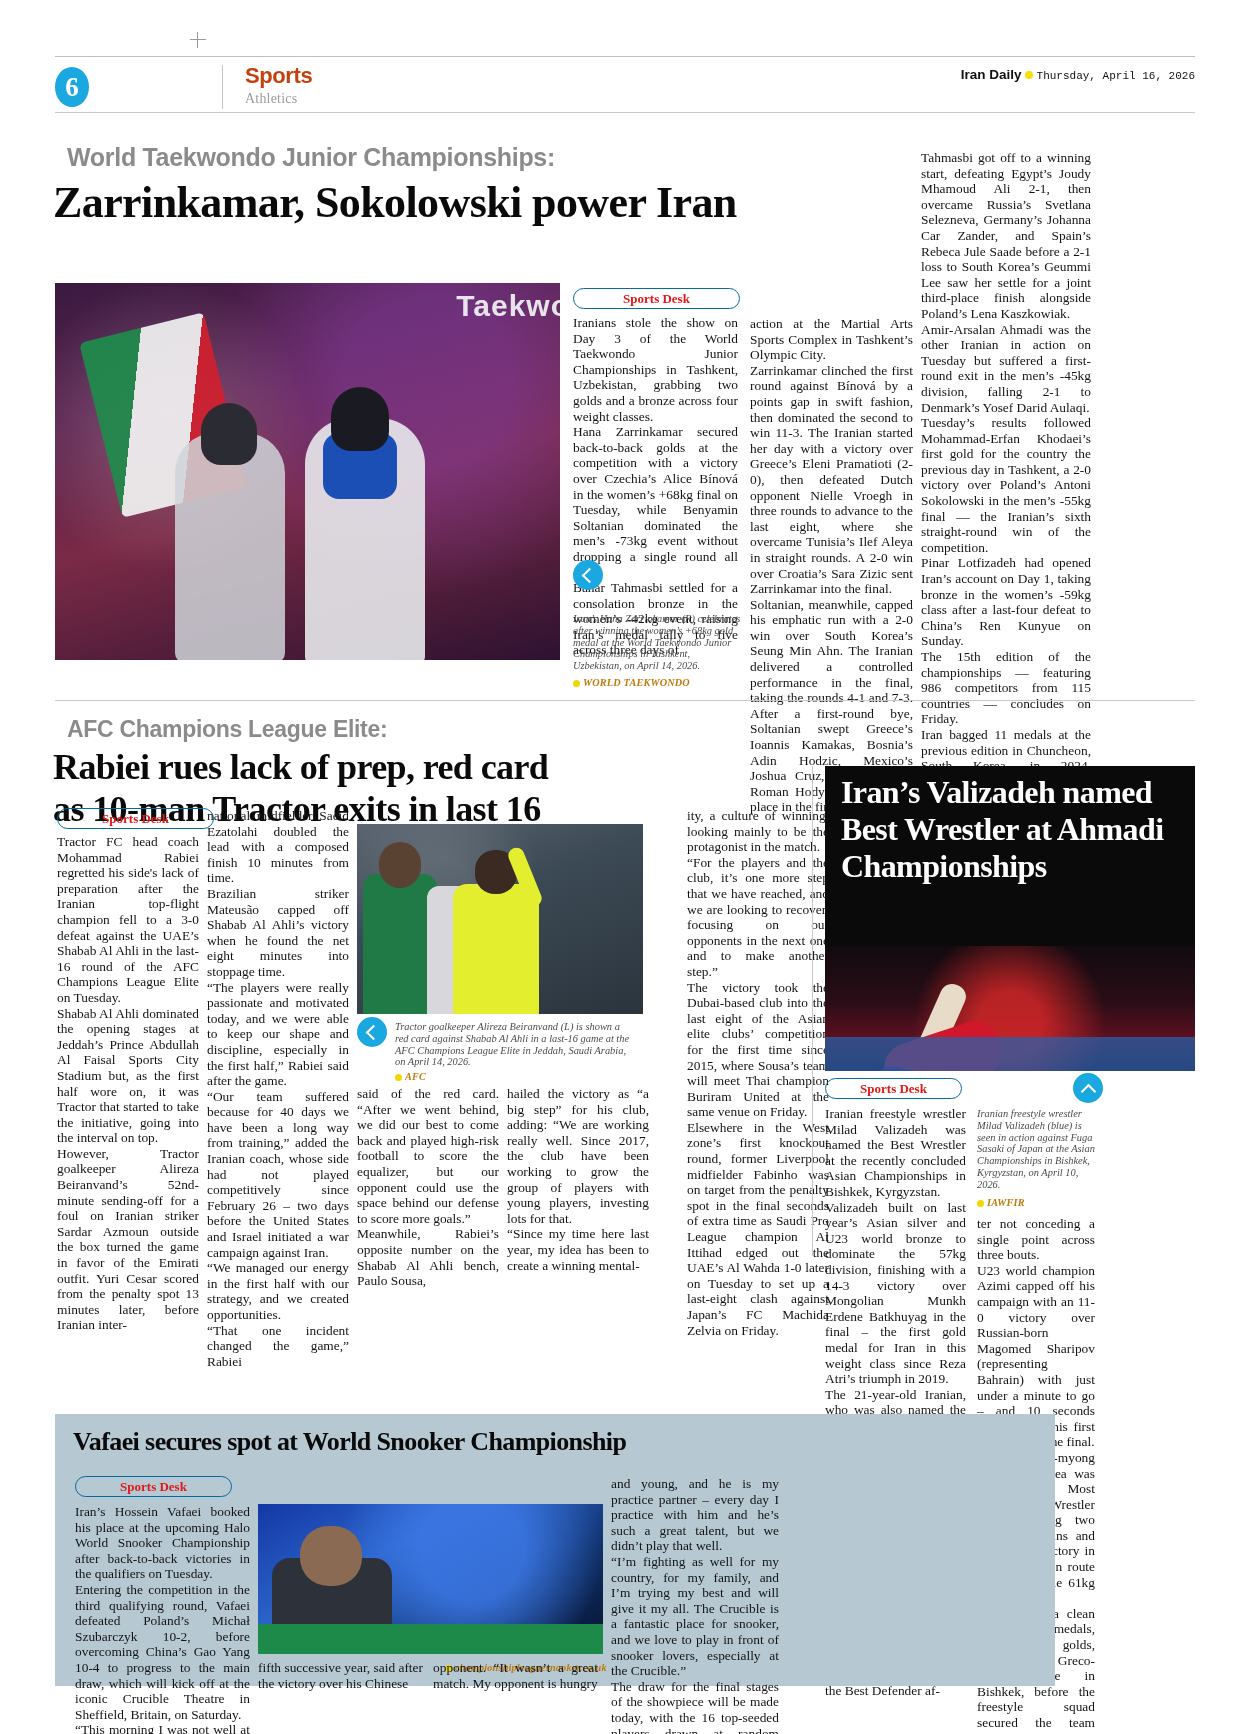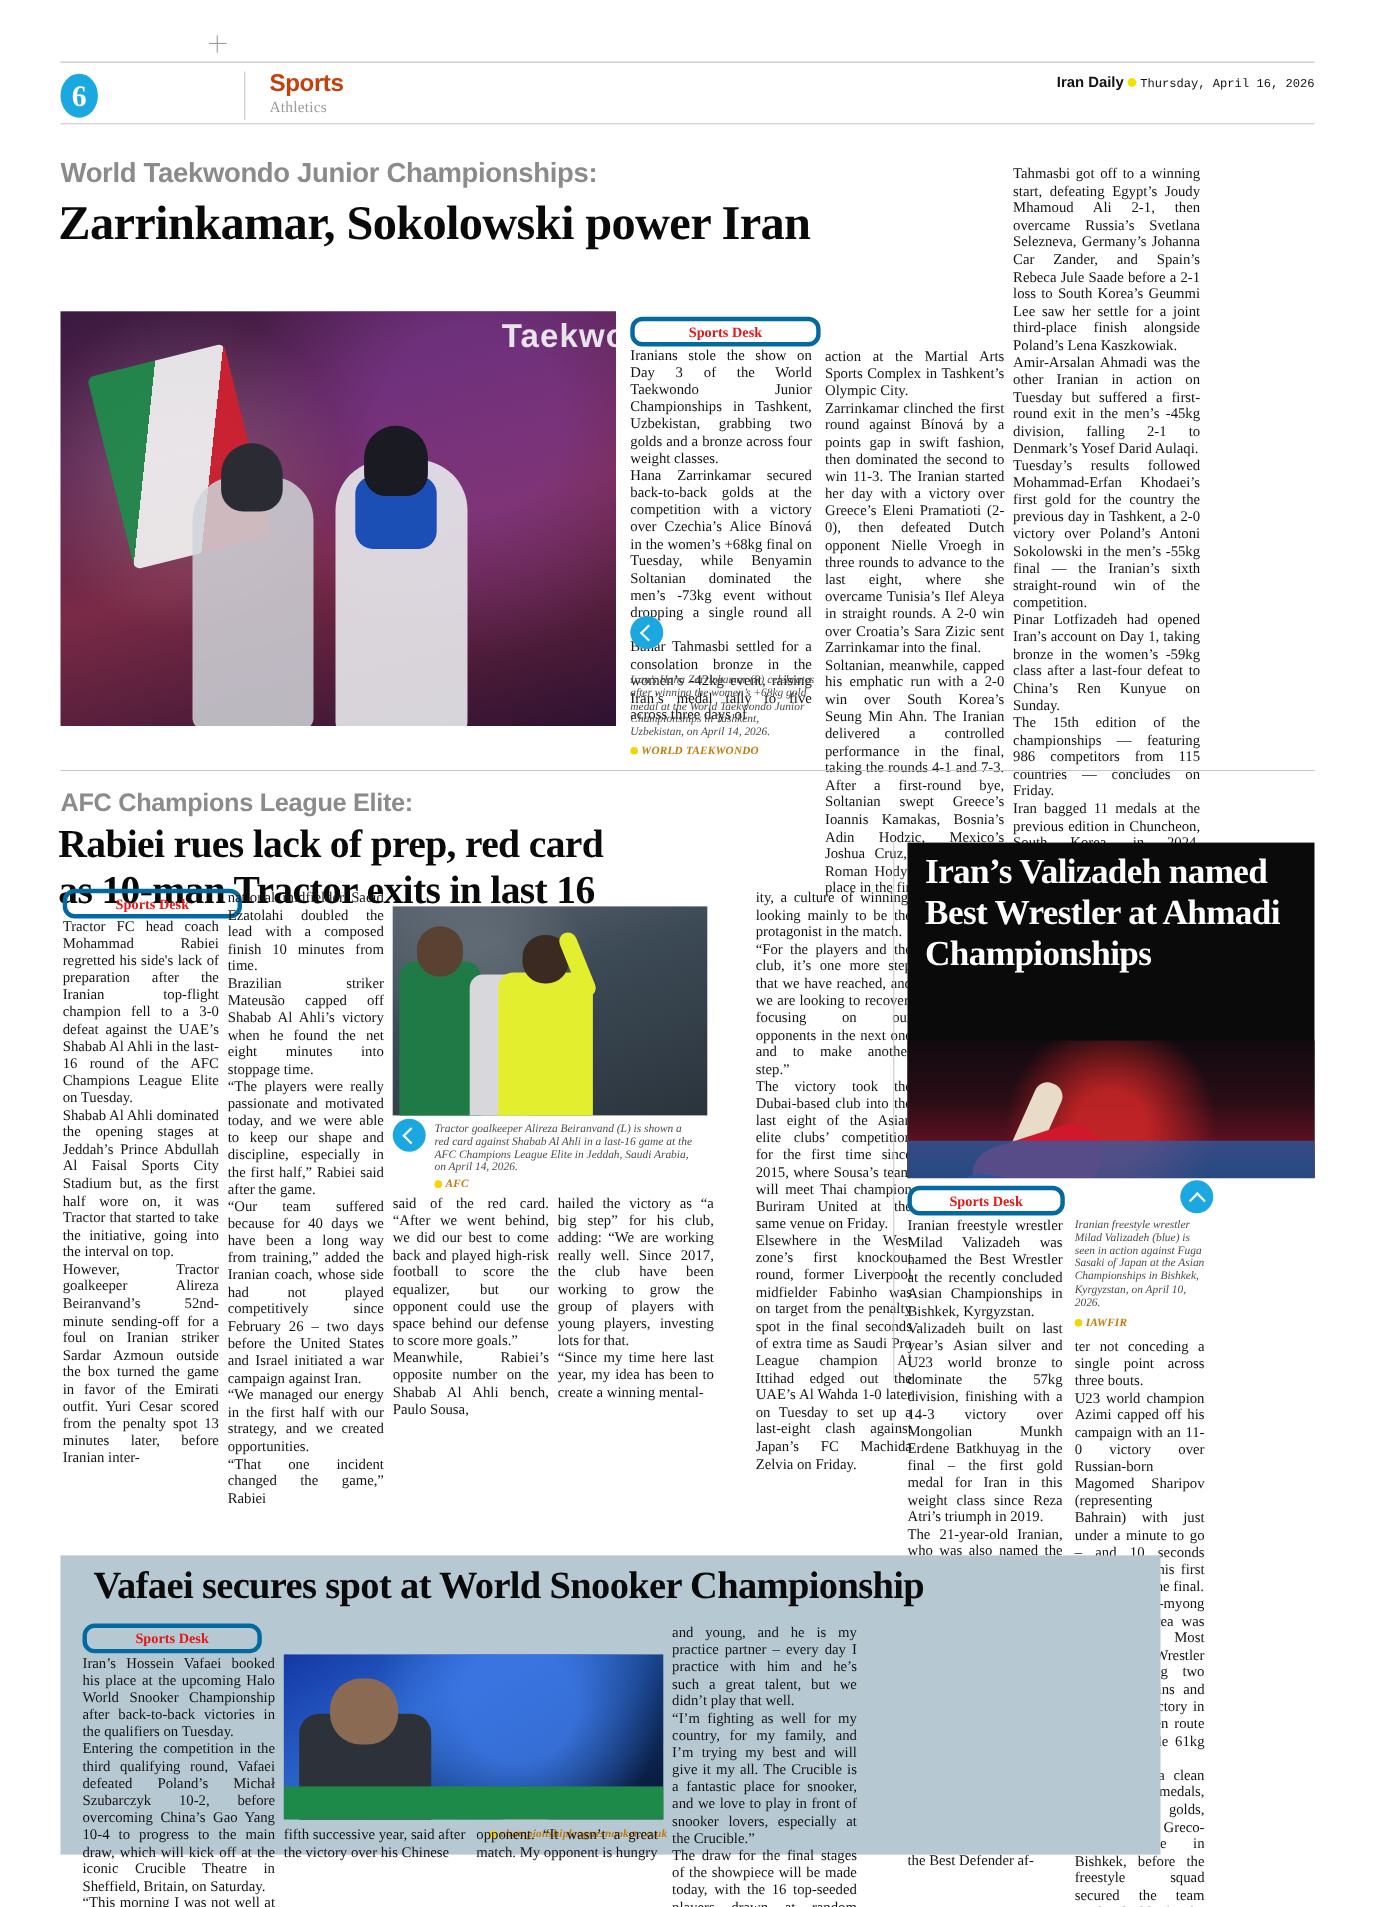--- a/index.html
+++ b/index.html
@@ -29,25 +29,25 @@
     font-weight:bold;font-size:22px;letter-spacing:-0.4px;color:#c2410c;}
   .mh-sub{position:absolute;left:190px;top:34px;font-family:"Liberation Serif",serif;
     font-size:14px;color:#9b9b9b;letter-spacing:0.2px;}
   .mh-right{position:absolute;right:0px;top:10px;font-family:"Liberation Sans",sans-serif;
     font-weight:bold;font-size:13.5px;color:#111;white-space:nowrap;}
   .mh-right .dot{display:inline-block;width:8px;height:8px;border-radius:50%;background:#f5e000;margin:0 4px 0 3px;vertical-align:middle;}
   .mh-right .date{font-family:Liberation Mono, monospace;font-weight:normal;font-size:11px;}
   .mh-rule{position:absolute;left:55px;top:112px;width:1140px;height:1px;background:#c9c9c9;}
 
   
-  .kicker{font-family:"Liberation Sans",sans-serif;font-weight:bold;color:#8b8b8b;letter-spacing:-0.3px;}
+  .kicker{font-family:"Liberation Sans",sans-serif;font-weight:bold;color:#8b8b8b;letter-spacing:-0.3px;margin-left:12px;}
   .headline{font-family:"Liberation Serif",serif;font-weight:bold;color:#0a0a0a;letter-spacing:-0.6px;}
   .body-col{font-family:"Liberation Serif",serif;font-size:13.4px;line-height:15.6px;
     text-align:justify;color:#141414;hyphens:auto;-webkit-hyphens:auto;}
-  .desk-pill{display:inline-block;border:4px solid #0369a1;border-radius:11px;
+  .desk-pill{display:inline-block;border:1px solid #0369a1;border-radius:11px;
     height:19px;line-height:19px;text-align:center;
     font-family:"Liberation Serif",serif;font-weight:bold;font-size:13px;color:#e0191b;}
   .caption{font-family:"Liberation Serif",serif;font-style:italic;font-size:10.4px;
     line-height:11.8px;color:#4b4b4b;}
   .credit{font-family:"Liberation Serif",serif;font-style:italic;font-weight:bold;
     font-size:10.2px;color:#c07a0a;letter-spacing:0.2px;}
   .credit .cdot{display:inline-block;width:7px;height:7px;border-radius:50%;background:#f2d600;margin-right:3px;vertical-align:middle;}
   .arrow-btn{width:30px;height:30px;border-radius:50%;background:#1ba7e0;position:relative;}
   .arrow-btn:after{content:"";position:absolute;width:9px;height:9px;border-left:2.4px solid #fff;border-bottom:2.4px solid #fff;}
   .arrow-left:after{left:11px;top:10px;transform:rotate(45deg);}
@@ -233,21 +233,21 @@
   <div style="position:absolute;left:977px;top:1192px;">
     <span class="credit"><span class="cdot"></span><span>IAWFIR</span></span>
   </div>
 
   <div class="body-col" style="position:absolute;left:977px;top:1216px;width:118px;height:430px;white-space:pre-line;">ter not conceding a single point across three bouts.
 U23 world champion Azimi capped off his campaign with an 11-0 victory over Russian-born Magomed Sharipov (representing Bahrain) with just under a minute to go – and 10 seconds after scoring his first takedown of the final.
 Kim Kwang-myong of North Korea was named the Most Entertaining Wrestler after claiming two superiority wins and one pinfall victory in four outings en route to the freestyle 61kg title.
 Iran bagged a clean sweep of 10 medals, including two golds, to clinch the Greco-Roman title in Bishkek, before the freestyle squad secured the team trophy double for the country, courtesy of four golds, one silver, and three bronze medals.</div>
 
   <div class="snooker">
-    <div class="headline" style="position:absolute;left:30px;top:10px;width:970px;font-size:35px;line-height:36px;">Vafaei secures spot at World Snooker Championship</div>
+    <div class="headline" style="position:absolute;left:18px;top:10px;width:970px;font-size:26px;line-height:36px;">Vafaei secures spot at World Snooker Championship</div>
 
     <div class="desk-pill" style="position:absolute;left:20px;top:62px;width:155px;background:transparent;">Sports Desk</div>
 
     <div class="body-col" style="position:absolute;left:20px;top:90px;width:175px;height:180px;white-space:pre-line;">Iran’s Hossein Vafaei booked his place at the upcoming Halo World Snooker Championship after back-to-back victories in the qualifiers on Tuesday.
 Entering the competition in the third qualifying round, Vafaei defeated Poland’s Michał Szubarczyk 10-2, before overcoming China’s Gao Yang 10-4 to progress to the main draw, which will kick off at the iconic Crucible Theatre in Sheffield, Britain, on Saturday.
 “This morning I was not well at all,” Vafaei, who qualified for a</div>
 
     <div class="photo ph-d" style="left:203px;top:90px;width:345px;height:150px;">
       <div class="player"></div>
       <div class="dhead"></div>

